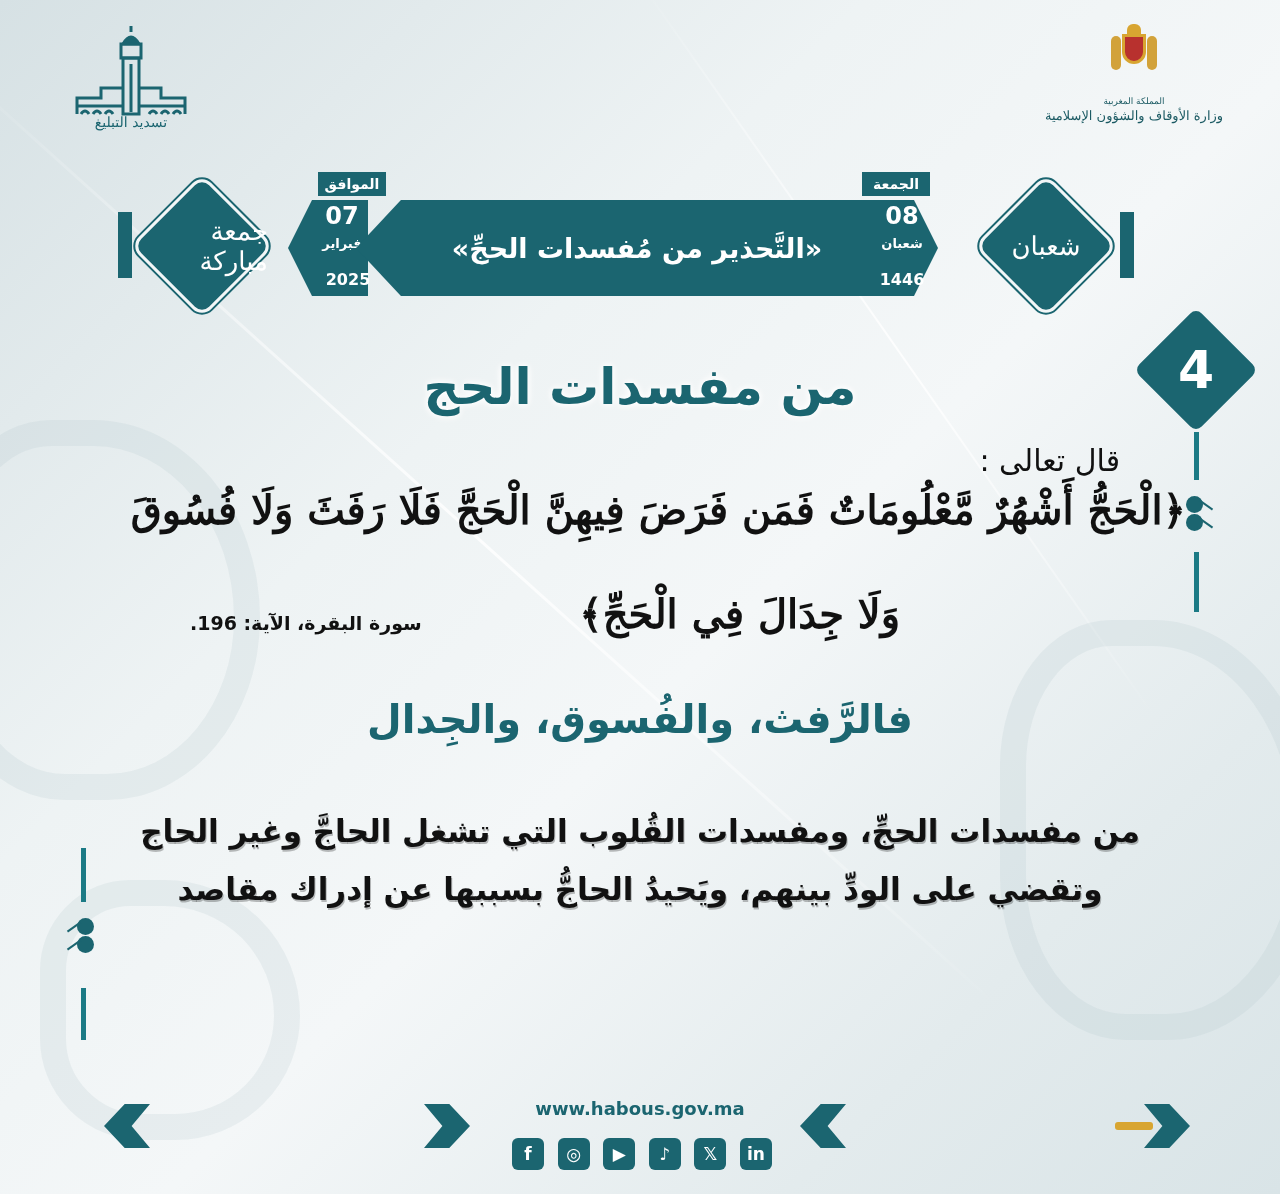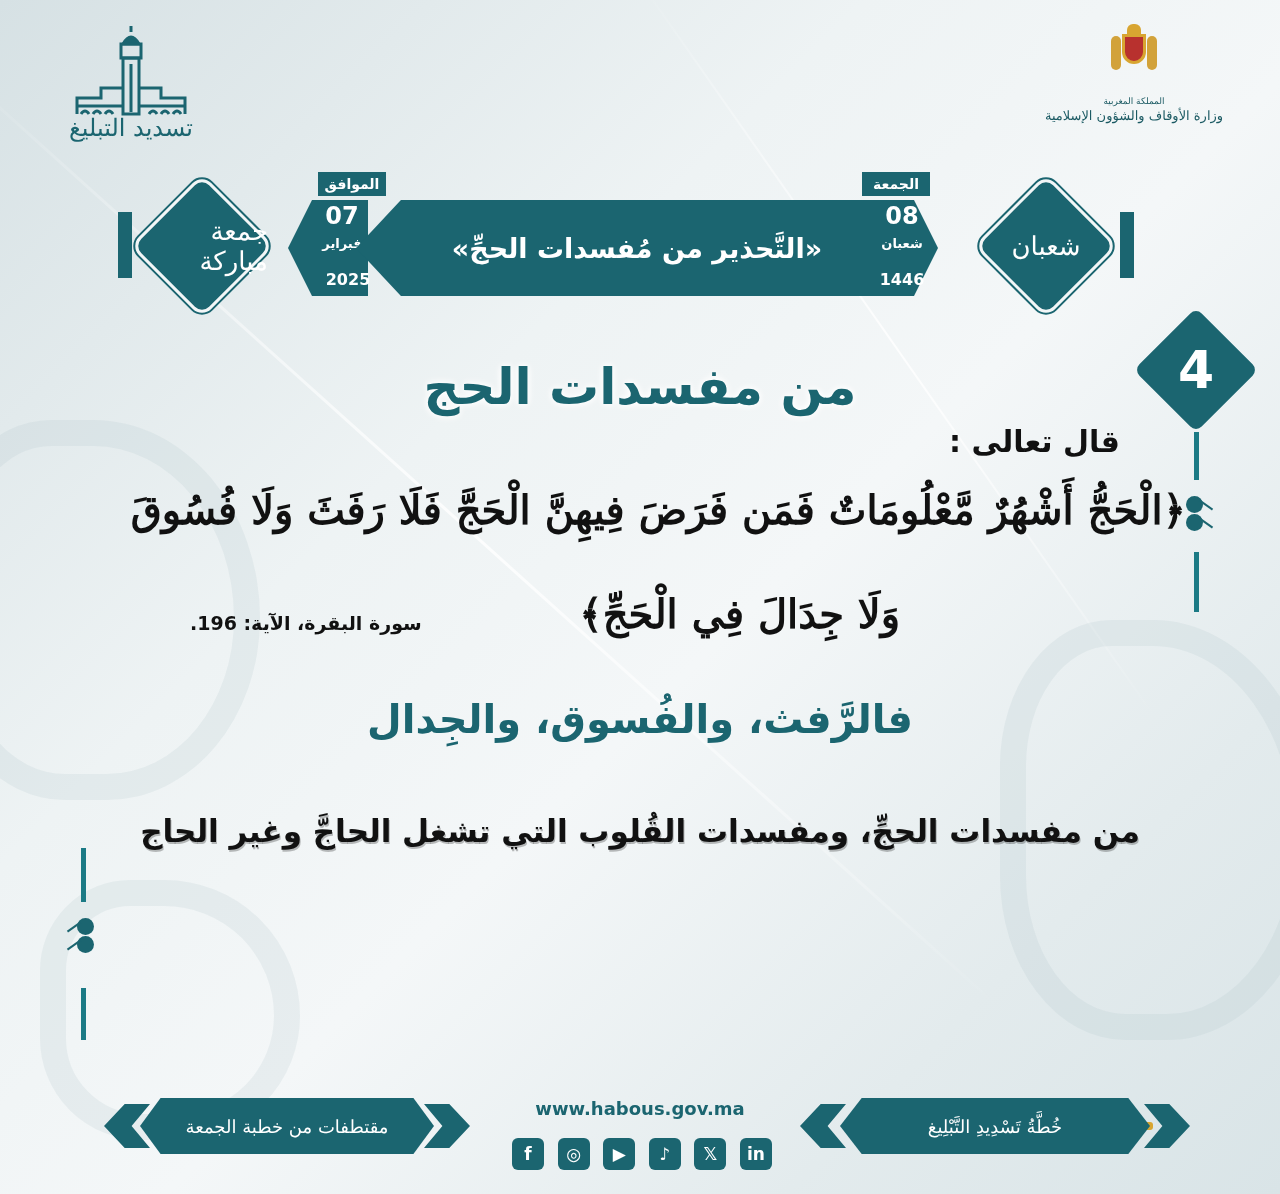--- a/index.html
+++ b/index.html
@@ -30,21 +30,21 @@
   .emblem .shield { position: absolute; left: 11px; top: 10px; width: 24px; height: 30px; background: #b8312e; border: 3px solid #d8a531; border-radius: 0 0 12px 12px; }
   .emblem .crown { position: absolute; left: 16px; top: 0; width: 14px; height: 11px; background: #d8a531; border-radius: 6px 6px 0 0; }
   .emblem .lionl, .emblem .lionr { position: absolute; top: 12px; width: 10px; height: 34px; background: #d2a23a; border-radius: 5px; }
   .emblem .lionl { left: 0; } .emblem .lionr { right: 0; }
   .emblem .ribbon { position: absolute; left: 4px; bottom: 0; width: 38px; height: 8px; background: #d8a531; border-radius: 3px; }
   .ministry .sub { font-family: "DejaVu Serif", serif; font-size: 9px; color: #1b5a63; margin-top: 16px; direction: rtl; }
   .ministry .name { font-family: "DejaVu Serif", serif; font-size: 13px; color: #1b5a63; direction: rtl; margin-top: 2px; }
 
   .tasdid-logo { left: 66px; top: 24px; width: 130px; text-align: center; }
   .tasdid-logo svg { display: block; margin: 0 auto; }
-  .tasdid-logo .lbl { font-family: "DejaVu Serif", serif; font-size: 24px; color: #1b6570; direction: rtl; margin-top: -2px; }
+  .tasdid-logo .lbl { font-family: "DejaVu Serif", serif; font-size: 14px; color: #1b6570; direction: rtl; margin-top: -2px; }
 
   
   .side-bar { width: 14px; height: 66px; top: 212px; }
   .medallion { width: 132px; height: 132px; top: 180px; }
   .medallion .diam {
     position: absolute; left: 18px; top: 18px; width: 96px; height: 96px;
     background: #1b6570; transform: rotate(45deg);
     border-radius: 10px;
     box-shadow: 0 0 0 3px #f2f6f7, 0 0 0 5px #1b6570;
   }
@@ -78,21 +78,21 @@
     transform: rotate(45deg); border-radius: 8px;
   }
   .num-badge .n { position: absolute; left: 0; top: 0; width: 132px; height: 132px; display: flex; align-items: center; justify-content: center; color: #fff; font-size: 52px; font-weight: bold; }
   .vline { width: 5px; background: #1b7a85; }
   .quote-icon { width: 40px; height: 44px; }
   .quote-icon .d { position: absolute; width: 17px; height: 17px; border-radius: 50%; background: #1b6570; }
   .quote-icon .tl { position: absolute; width: 16px; height: 2px; background: #1b6570; transform: rotate(35deg); }
 
   .heading { left: 330px; top: 358px; width: 620px; text-align: center; font-size: 50px; font-weight: bold; direction: rtl;
     text-shadow: 0 0 6px #fff, 0 0 10px #fff; }
-  .qala { right: 160px; top: 424px; font-size: 30px; font-weight: bold; direction: rtl; color: #111; }
+  .qala { right: 160px; top: 443px; font-size: 30px; font-weight: normal; direction: rtl; color: #111; }
   .verse1 { left: 96px; top: 486px; width: 1090px; text-align: right; direction: rtl; font-family: "DejaVu Serif", serif; font-size: 40px; font-weight: bold; color: #111; white-space: nowrap; }
   .verse2 { left: 420px; top: 590px; width: 480px; text-align: right; direction: rtl; font-family: "DejaVu Serif", serif; font-size: 40px; font-weight: bold; color: #111; white-space: nowrap; }
   .verse-ref { left: 190px; top: 612px; width: 240px; text-align: left; direction: rtl; font-size: 19px; font-weight: bold; color: #111; }
   .subheading { left: 300px; top: 696px; width: 680px; text-align: center; font-size: 40px; font-weight: bold; direction: rtl; }
 
   .body-text { left: 100px; top: 802px; width: 1080px; text-align: center; direction: rtl; font-size: 31px; font-weight: bold; color: #111; line-height: 58px; }
   .body-text .ln { display: block; white-space: nowrap; text-shadow: 1px 2px 0 rgba(0,0,0,0.25); }
 
   
   .ribbon { top: 1098px; height: 56px; }
@@ -206,30 +206,29 @@
 
 <div class="abs heading teal">من مفسدات الحج</div>
 <div class="abs qala">قال تعالى :</div>
 <div class="abs verse1">﴿الْحَجُّ أَشْهُرٌ مَّعْلُومَاتٌ فَمَن فَرَضَ فِيهِنَّ الْحَجَّ فَلَا رَفَثَ وَلَا فُسُوقَ</div>
 <div class="abs verse2">وَلَا جِدَالَ فِي الْحَجِّ﴾</div>
 <div class="abs verse-ref">سورة البقرة، الآية: 196.</div>
 <div class="abs subheading teal">فالرَّفث، والفُسوق، والجِدال</div>
 
 <div class="abs body-text">
   <span class="ln">من مفسدات الحجِّ، ومفسدات القُلوب التي تشغل الحاجَّ وغير الحاج</span>
+  <span class="ln">وتقضي على الودِّ بينهم، ويَحيدُ الحاجُّ بسببها عن إدراك مقاصد</span>
 </div>
 
 <div class="abs ribbon" style="left:104px; width:366px;">
   <div class="cap l" style="left:0;"></div>
-  <div class="core" style="left:36px; width:294px;">مقتطفات من خطبة الجمعة</div>
   <div class="cap r" style="right:0;"></div>
 </div>
 <div class="abs ribbon" style="left:800px; width:390px;">
   <div class="cap l" style="left:0;"></div>
-  <div class="core" style="left:40px; width:310px;">خُطَّةُ تَسْدِيدِ التَّبْلِيغ</div>
   <div class="cap r" style="right:0;"></div>
 </div>
 
 <div class="abs website">www.habous.gov.ma</div>
 <div class="abs socials">
   <div class="social">f</div>
   <div class="social">◎</div>
   <div class="social">▶</div>
   <div class="social">♪</div>
   <div class="social">𝕏</div>

